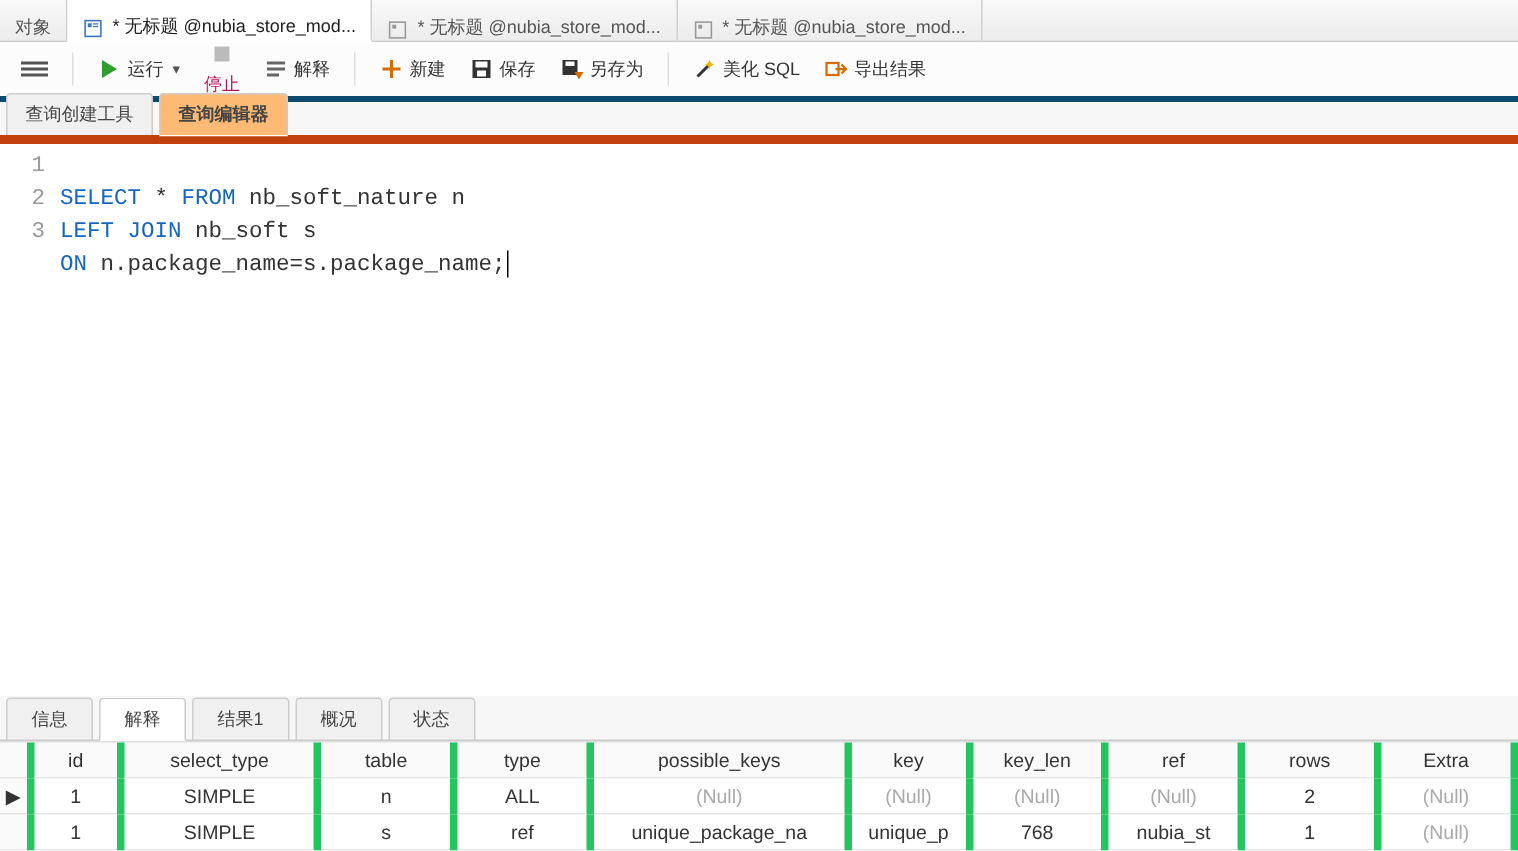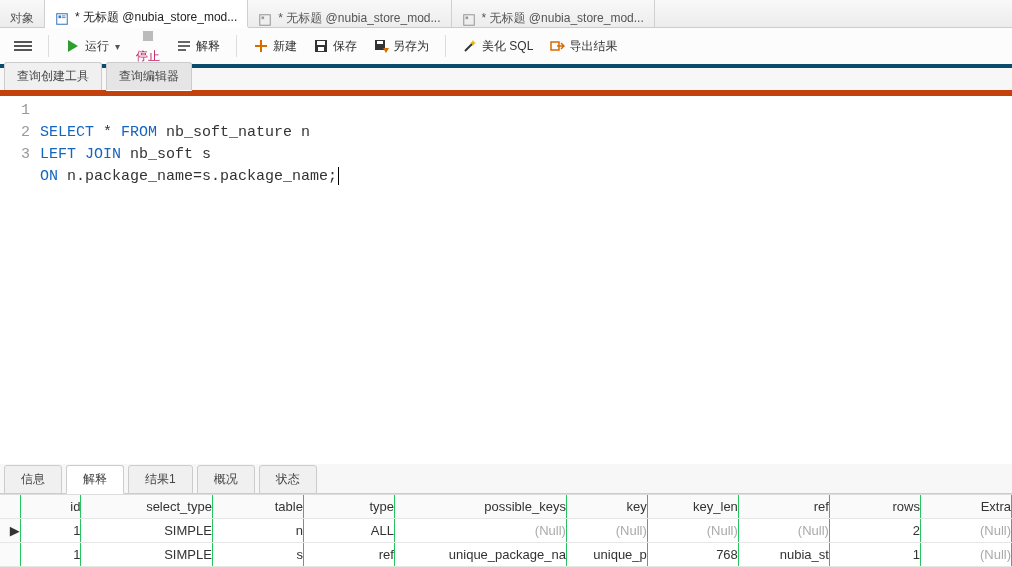--- a/index.html
+++ b/index.html
@@ -74,24 +74,24 @@
     padding: 5px 12px;
     border: 1px solid #ccc;
     border-bottom: none;
     margin-left: 4px;
     background: #f0f0f0;
     border-radius: 3px 3px 0 0;
     color: #444;
     cursor: pointer;
   }
   .sub-tab.active {
-    background: #e5e5e5;
+    background: #fdba74;
     margin-bottom: -1px;
     border-bottom: 1px solid #fff;
-    font-weight: 400;
+    font-weight: 700;
   }
   .editor {
     flex: 1 1 auto;
     display: flex;
     font-family: Consolas, "Courier New", monospace;
     font-size: 15px;
     line-height: 22px;
     background: #fff;
     padding-top: 4px;
     min-height: 200px;
@@ -132,24 +132,24 @@
     font-weight: 500;
   }
   .grid-wrap { flex: 0 0 auto; border-top: 1px solid #ddd; }
   table.grid {
     border-collapse: collapse;
     width: 100%;
     table-layout: fixed;
     font-size: 13px;
   }
   .grid th, .grid td {
-    border-right: 1px solid #22c55e;
+    border-right: 5px solid #22c55e;
     border-bottom: 1px solid #e6e6e6;
     padding: 4px 0;
-    text-align: right;
+    text-align: center;
     white-space: nowrap;
     overflow: hidden;
     text-overflow: clip;
     height: 24px;
   }
   .grid th {
     background: #fafafa;
     font-weight: normal;
     color: #333;
   }

